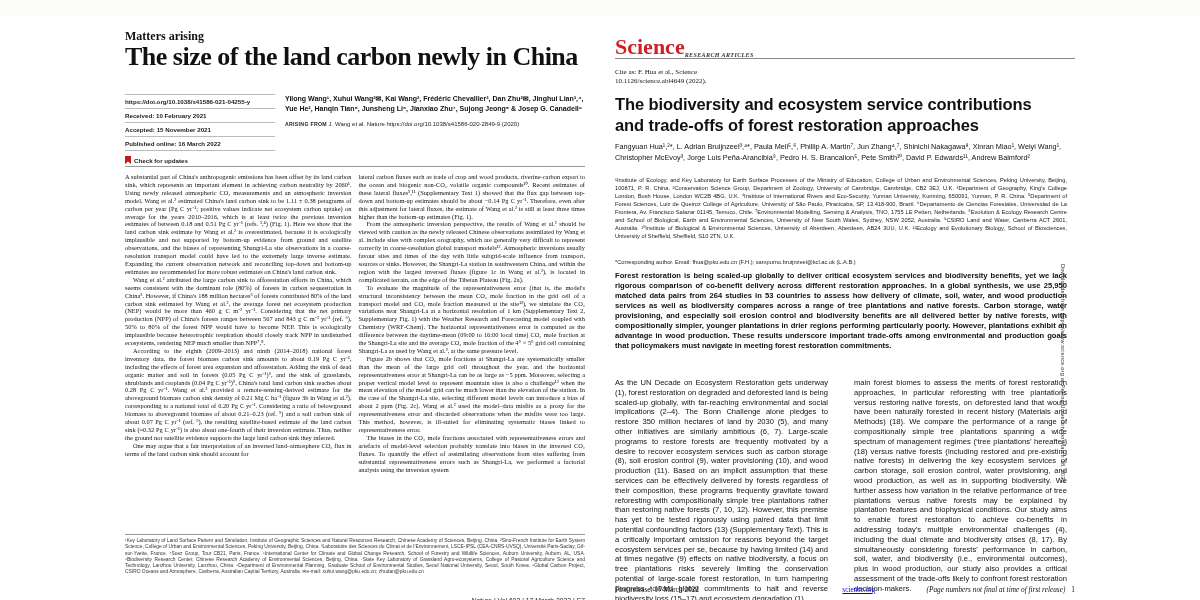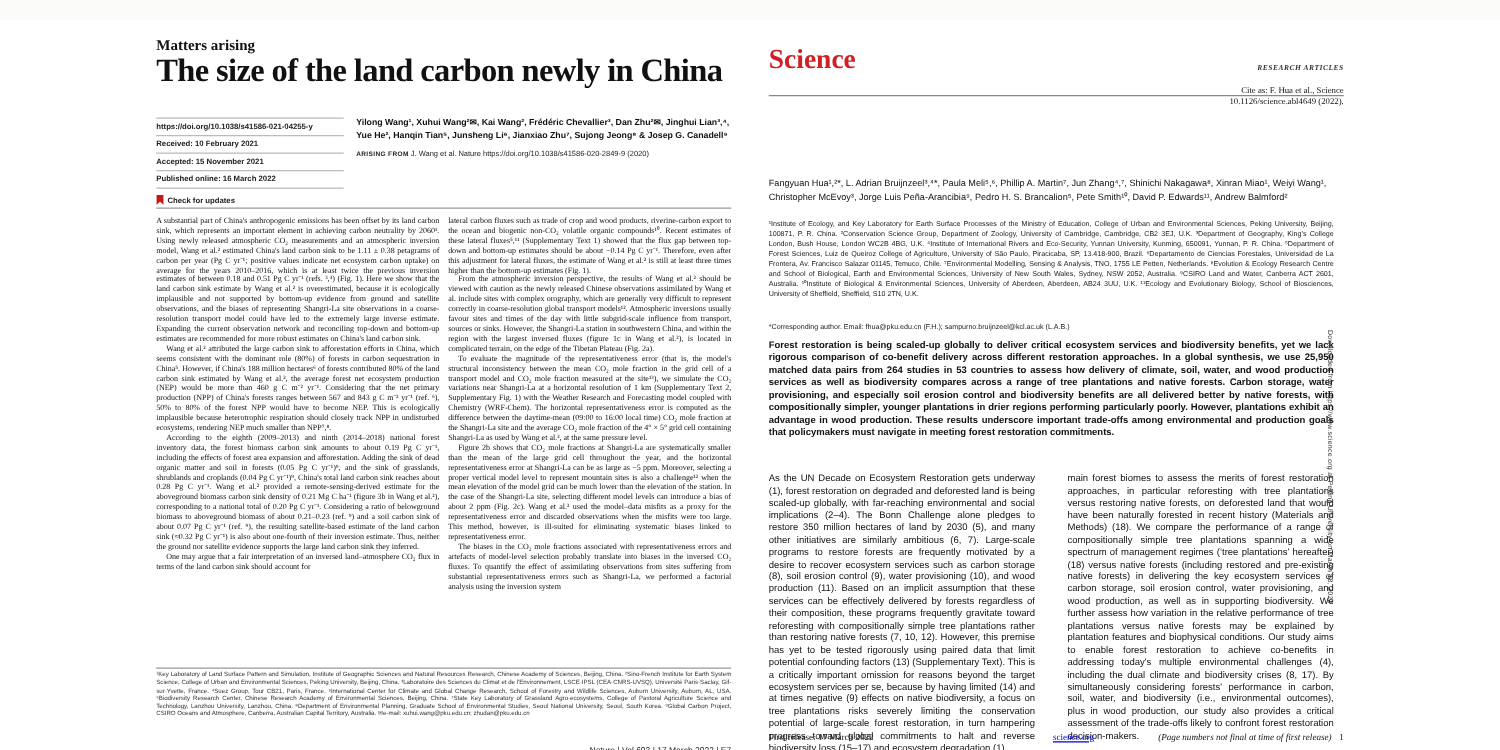--- a/index.html
+++ b/index.html
@@ -27,24 +27,24 @@
   .nat-body { top:150px; border-top:0.6px solid #999; padding-top:6px; height:366px; overflow:hidden;
               display:flex; gap:7px; font-family:"Liberation Serif",serif; font-size:6.4px; line-height:7.9px; text-align:justify; }
   .nat-col { width:227px; }
   .nat-col p + p { text-indent:8px; }
   .nat-foot { top:518px; border-top:0.5px solid #999; padding-top:3px; height:60px; overflow:hidden;
               font-size:4.9px; line-height:6.3px; color:#333; text-align:justify; }
   .nat-footer { top:581px; text-align:right; font-size:6.8px; color:#222; }
 
   
   .sci-content { position:absolute; left:15px; width:448px; }
-  .sci-logoline { top:20px; width:460px; display:flex; justify-content:space-between; align-items:flex-end; border-bottom:1px solid #888; padding-bottom:18px; }
+  .sci-logoline { top:20px; width:460px; display:flex; justify-content:flex-start; align-items:flex-end; border-bottom:1px solid #888; padding-bottom:0; }
   .sci-logo { font-family:"Liberation Serif",serif; font-weight:bold; font-size:22px; color:#cf2026; line-height:1; }
   .sci-section { font-family:"Liberation Serif",serif; font-style:italic; font-weight:bold; font-size:6px; letter-spacing:0.4px; color:#333; }
-  .sci-cite { top:52px; width:460px; text-align:right; font-family:"Liberation Serif",serif; font-size:7px; line-height:1.3; color:#111; }
+  .sci-cite { top:52px; width:460px; text-align:left; font-family:"Liberation Serif",serif; font-size:7px; line-height:1.3; color:#111; }
   .sci-title { top:78px; font-size:16.5px; font-weight:bold; line-height:1.25; letter-spacing:-0.1px; }
   .sci-authors { top:126px; font-size:7.3px; font-weight:normal; line-height:1.45; }
   .sci-affil { top:160px; width:452px; font-size:5.7px; line-height:8px; color:#222; text-align:justify; }
   .sci-corr { top:243px; font-size:5.7px; color:#222; }
   .sci-abstract { top:255px; width:452px; font-weight:bold; font-size:7.6px; line-height:10px; text-align:justify; }
   .sci-body { top:334px; width:452px; height:228px; overflow:hidden; display:flex; gap:26px;
               font-size:7.6px; line-height:9.8px; text-align:justify;margin-top:28px; }
   .sci-col { width:222px; }
   .sci-col p + p { text-indent:9px; margin-top:0; }
   .sci-footer { top:569px; width:460px; display:flex; font-family:"Liberation Serif",serif; font-size:7.3px; align-items:baseline; }
@@ -108,20 +108,21 @@
   <div class="abs sci-content sci-logoline">
     <span class="sci-logo">Science</span>
     <span class="sci-section">RESEARCH ARTICLES</span>
   </div>
 
   <div class="abs sci-content sci-cite">
     <div>Cite as: F. Hua et al., Science</div>
     <div>10.1126/science.abl4649 (2022).</div>
   </div>
 
+  <h1 class="abs sci-content sci-title">The biodiversity and ecosystem service contributions and trade-offs of forest restoration approaches</h1>
   <div class="abs sci-content sci-authors">Fangyuan Hua¹,²*, L. Adrian Bruijnzeel³,⁴*, Paula Meli⁵,⁶, Phillip A. Martin⁷, Jun Zhang⁴,⁷, Shinichi Nakagawa⁸, Xinran Miao¹, Weiyi Wang¹, Christopher McEvoy³, Jorge Luis Peña-Arancibia⁹, Pedro H. S. Brancalion⁵, Pete Smith¹⁰, David P. Edwards¹¹, Andrew Balmford²</div>
   <div class="abs sci-content sci-affil">¹Institute of Ecology, and Key Laboratory for Earth Surface Processes of the Ministry of Education, College of Urban and Environmental Sciences, Peking University, Beijing, 100871, P. R. China. ²Conservation Science Group, Department of Zoology, University of Cambridge, Cambridge, CB2 3EJ, U.K. ³Department of Geography, King's College London, Bush House, London WC2B 4BG, U.K. ⁴Institute of International Rivers and Eco-Security, Yunnan University, Kunming, 650091, Yunnan, P. R. China. ⁵Department of Forest Sciences, Luiz de Queiroz College of Agriculture, University of São Paulo, Piracicaba, SP, 13.418-900, Brazil. ⁶Departamento de Ciencias Forestales, Universidad de La Frontera, Av. Francisco Salazar 01145, Temuco, Chile. ⁷Environmental Modelling, Sensing &amp; Analysis, TNO, 1755 LE Petten, Netherlands. ⁸Evolution &amp; Ecology Research Centre and School of Biological, Earth and Environmental Sciences, University of New South Wales, Sydney, NSW 2052, Australia. ⁹CSIRO Land and Water, Canberra ACT 2601, Australia. ¹⁰Institute of Biological &amp; Environmental Sciences, University of Aberdeen, Aberdeen, AB24 3UU, U.K. ¹¹Ecology and Evolutionary Biology, School of Biosciences, University of Sheffield, Sheffield, S10 2TN, U.K.</div>
   <div class="abs sci-content sci-corr">*Corresponding author. Email: fhua@pku.edu.cn (F.H.); sampurno.bruijnzeel@kcl.ac.uk (L.A.B.)</div>
   <div class="abs sci-content sci-abstract">Forest restoration is being scaled-up globally to deliver critical ecosystem services and biodiversity benefits, yet we lack rigorous comparison of co-benefit delivery across different restoration approaches. In a global synthesis, we use 25,950 matched data pairs from 264 studies in 53 countries to assess how delivery of climate, soil, water, and wood production services as well as biodiversity compares across a range of tree plantations and native forests. Carbon storage, water provisioning, and especially soil erosion control and biodiversity benefits are all delivered better by native forests, with compositionally simpler, younger plantations in drier regions performing particularly poorly. However, plantations exhibit an advantage in wood production. These results underscore important trade-offs among environmental and production goals that policymakers must navigate in meeting forest restoration commitments.</div>
 
   <div class="abs sci-content sci-body">
     <div class="sci-col">
       <p>As the UN Decade on Ecosystem Restoration gets underway (1), forest restoration on degraded and deforested land is being scaled-up globally, with far-reaching environmental and social implications (2–4). The Bonn Challenge alone pledges to restore 350 million hectares of land by 2030 (5), and many other initiatives are similarly ambitious (6, 7). Large-scale programs to restore forests are frequently motivated by a desire to recover ecosystem services such as carbon storage (8), soil erosion control (9), water provisioning (10), and wood production (11). Based on an implicit assumption that these services can be effectively delivered by forests regardless of their composition, these programs frequently gravitate toward reforesting with compositionally simple tree plantations rather than restoring native forests (7, 10, 12). However, this premise has yet to be tested rigorously using paired data that limit potential confounding factors (13) (Supplementary Text). This is a critically important omission for reasons beyond the target ecosystem services per se, because by having limited (14) and at times negative (9) effects on native biodiversity, a focus on tree plantations risks severely limiting the conservation potential of large-scale forest restoration, in turn hampering progress toward global commitments to halt and reverse biodiversity loss (15–17) and ecosystem degradation (1).</p>
       <p>We present a global synthesis of paired data from the world's</p>
     </div>

